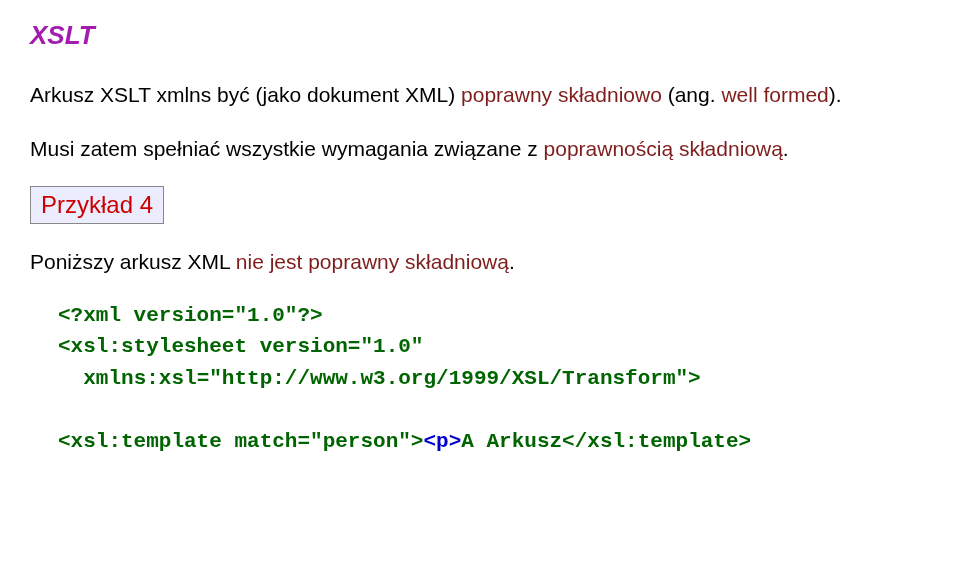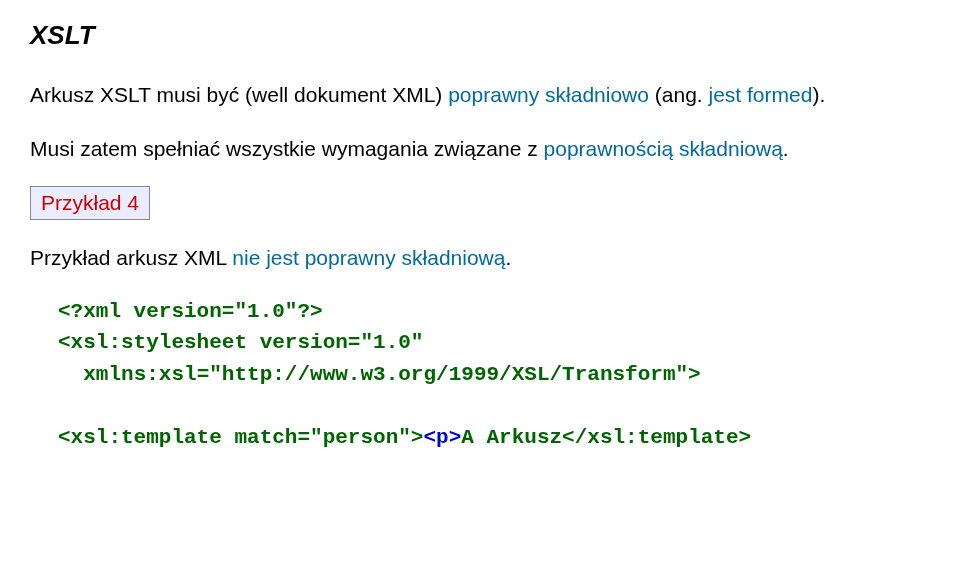--- a/index.html
+++ b/index.html
@@ -4,45 +4,45 @@
 <style>
   body {
     margin: 0;
     padding: 20px 30px;
     font-family: Verdana, Geneva, sans-serif;
     background: #ffffff;
     width: 959px;
     box-sizing: border-box;
   }
   .page-title {
-    color: #000000;
+    color: #a21caf;
     font-weight: bold;
     font-style: italic;
     font-size: 26px;
     margin-bottom: 28px;
   }
   .para {
     font-size: 21px;
     line-height: 1.5;
     margin-bottom: 22px;
     color: #000000;
   }
   .blue {
-    color: #0369a1;
+    color: #7f1d1d;
   }
   .justify {
     text-align: justify;
   }
   .example-box {
     display: inline-block;
     border: 1px solid #888888;
     background: #ececff;
     padding: 4px 10px;
     color: #cc0000;
-    font-size: 21px;
+    font-size: 24px;
     margin-bottom: 22px;
   }
   .code-block {
     font-family: "Courier New", Courier, monospace;
     font-size: 21px;
     font-weight: bold;
     color: #006400;
     line-height: 1.5;
     white-space: pre;
   }
@@ -54,31 +54,31 @@
   }
 </style>
 </head>
 <body>
 
 
 
 <div class="page-title">XSLT</div>
 
 <div class="para">
-  <span>Arkusz XSLT musi być (well dokument XML) </span><span class="blue">poprawny składniowo </span><span>(ang. </span><span class="blue">jest formed</span><span>).</span>
+  <span>Arkusz XSLT xmlns być (jako dokument XML) </span><span class="blue">poprawny składniowo </span><span>(ang. </span><span class="blue">well formed</span><span>).</span>
 </div>
 
 <div class="para justify">
   <span>Musi zatem spełniać wszystkie wymagania związane z </span><span class="blue">poprawnością składniową</span><span>.</span>
 </div>
 
 <div class="example-box">Przykład 4</div>
 
 <div class="para">
-  <span>Przykład arkusz XML </span><span class="blue">nie jest poprawny składniową</span><span>.</span>
+  <span>Poniższy arkusz XML </span><span class="blue">nie jest poprawny składniową</span><span>.</span>
 </div>
 
 <div class="code-block"><div class="indent"><span>&lt;?xml version="1.0"?&gt;</span>
 <span>&lt;xsl:stylesheet version="1.0"</span>
   <span>xmlns:xsl="http://www.w3.org/1999/XSL/Transform"&gt;</span>
 
 <span>&lt;xsl:template match="person"&gt;</span><span class="code-blue">&lt;p&gt;</span><span>A Arkusz</span><span>&lt;/xsl:template&gt;</span></div>
 
 </div>
 

